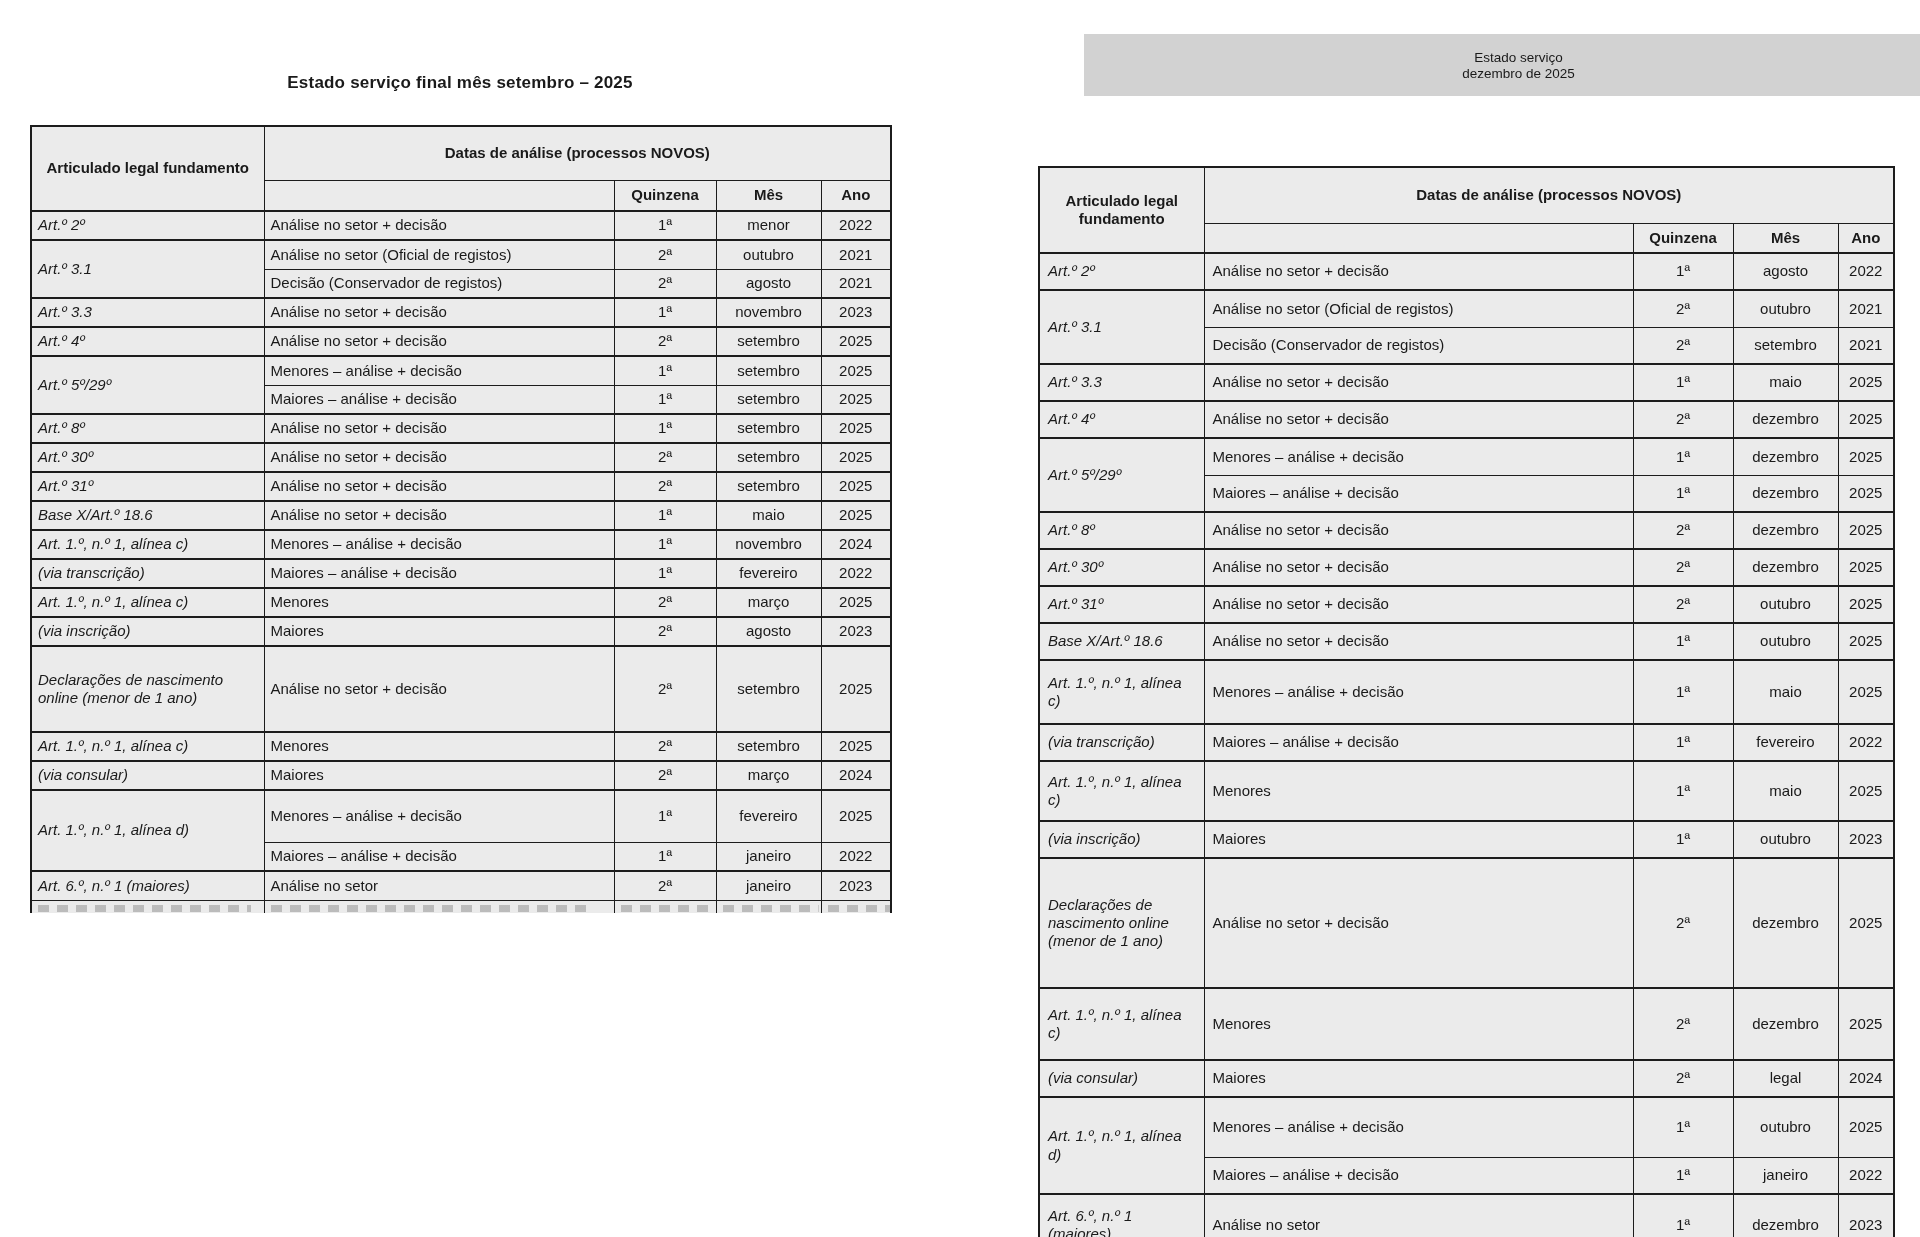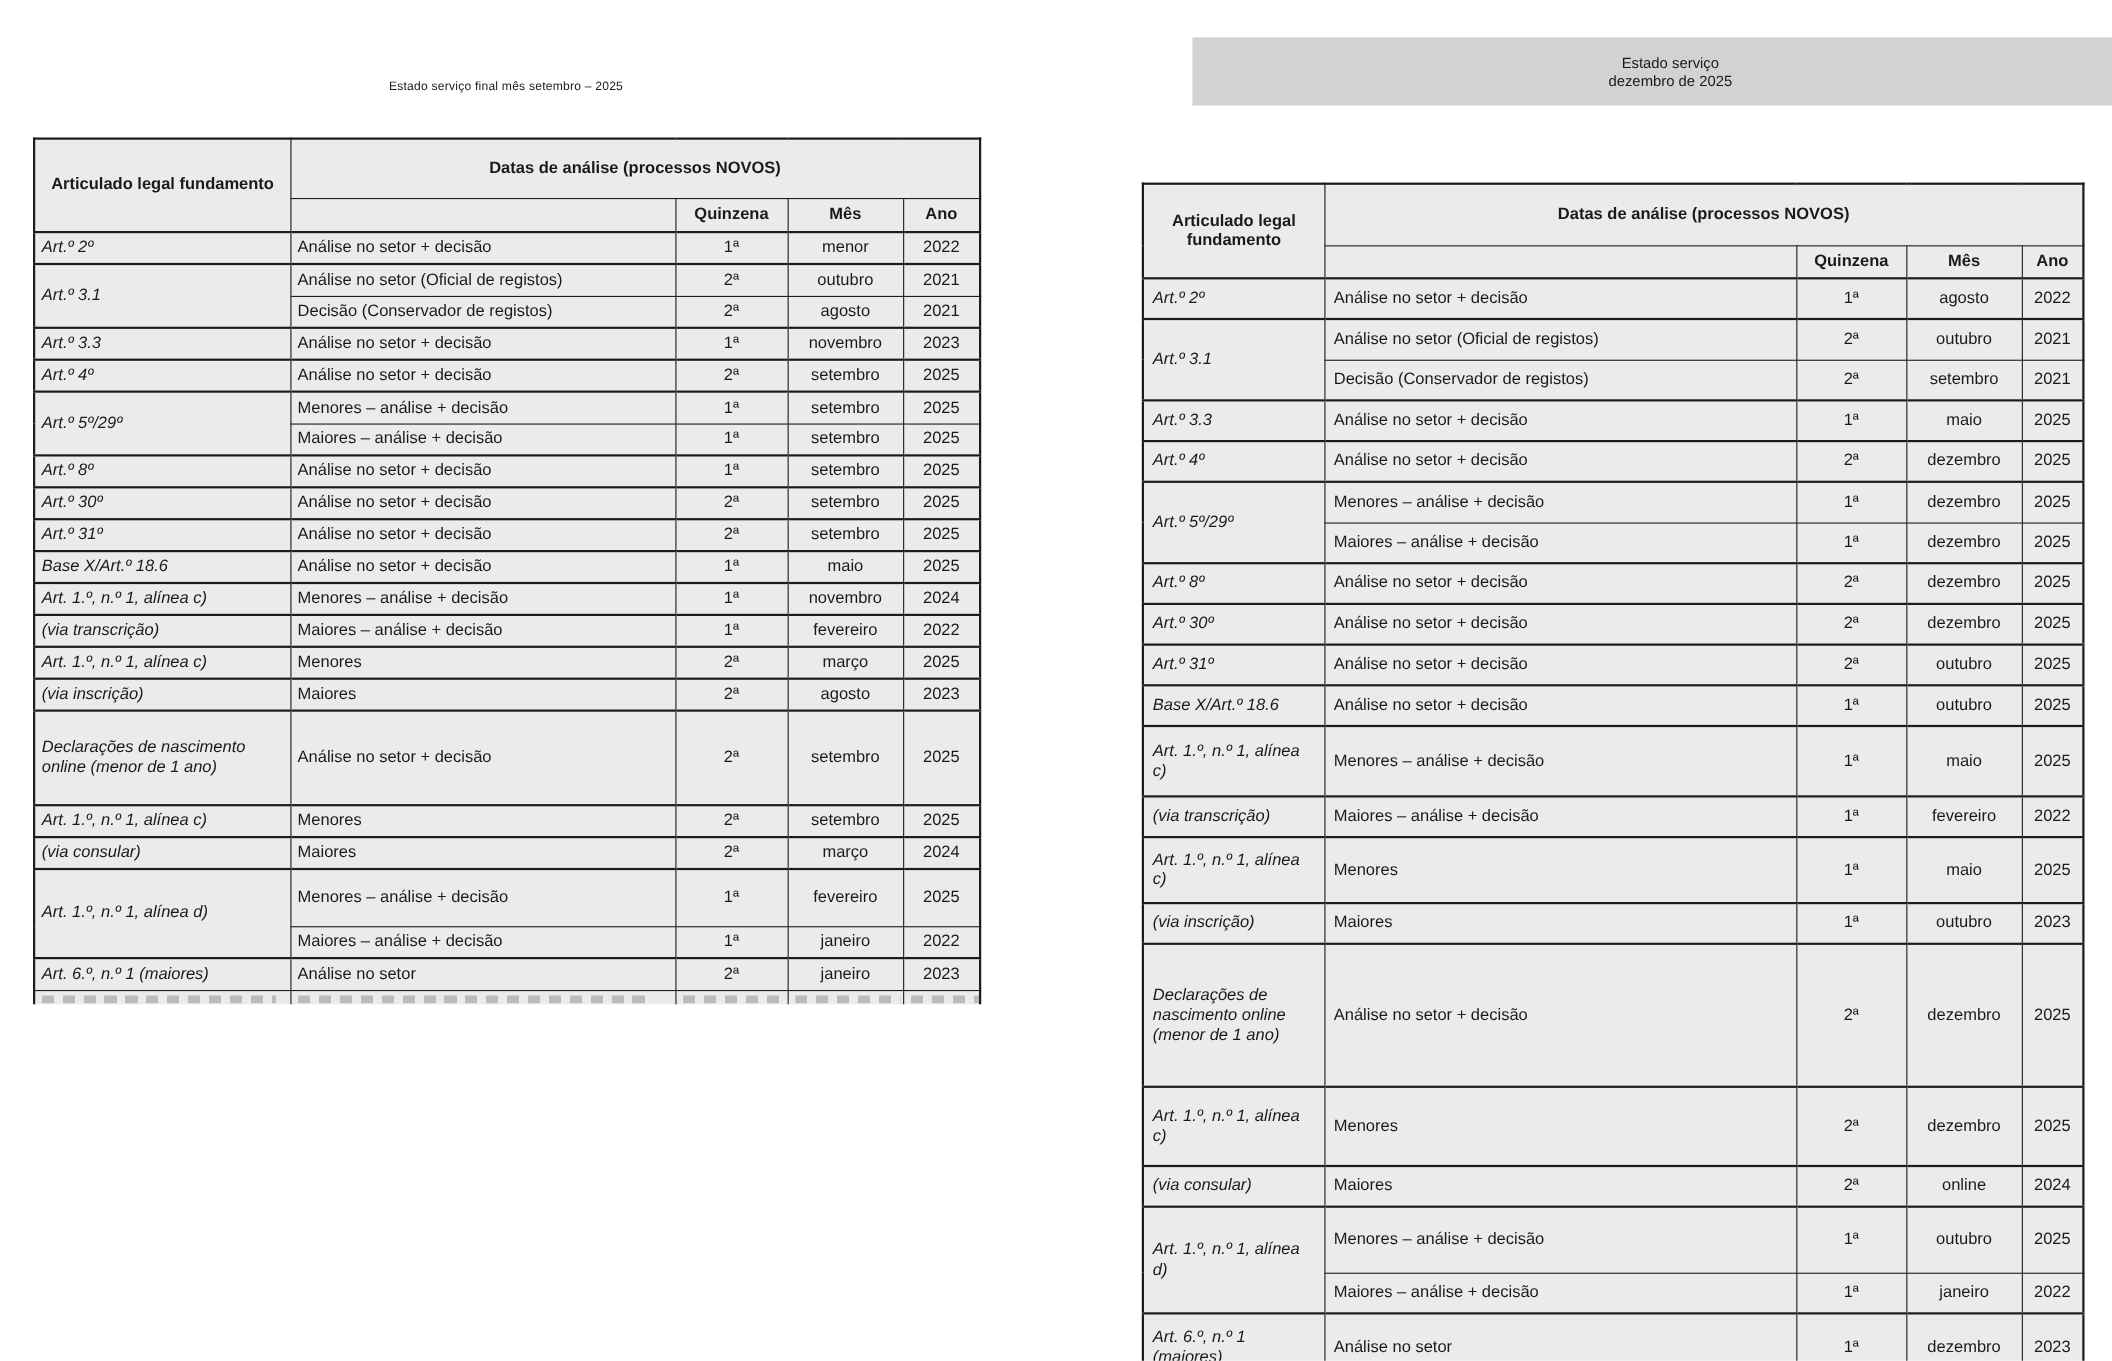--- a/index.html
+++ b/index.html
@@ -5,21 +5,21 @@
   * { margin:0; padding:0; box-sizing:border-box; }
   html,body { width:1920px; height:1237px; }
   body {
     position:relative; overflow:hidden; background:#ffffff;
     font-family:"Liberation Sans","DejaVu Sans",sans-serif;
     color:#1a1a1a;
   }
   
   .left-title {
     position:absolute; left:30px; top:73px; width:860px;
-    text-align:center; font-size:11px; font-weight:normal; letter-spacing:.2px;
+    text-align:center; font-size:17px; font-weight:bold; letter-spacing:.2px;
   }
   .tbl {
     border-collapse:collapse; table-layout:fixed; background:#ebebeb;
     border:2.5px solid #1c1c1c;
   }
   .tbl th, .tbl td {
     border:1.5px solid #1c1c1c; overflow:hidden;
     font-weight:normal; line-height:1.22; vertical-align:middle;
   }
   .tbl tr.group-start > td { border-top-width:2.5px; }
@@ -383,21 +383,21 @@
         <td class="c-label">Art. 1.º, n.º 1, alínea c)</td>
         <td class="c-desc">Menores</td>
         <td class="c-q">2ª</td>
         <td class="c-m">dezembro</td>
         <td class="c-a">2025</td>
       </tr>
       <tr class="group-start">
         <td class="c-label">(via consular)</td>
         <td class="c-desc">Maiores</td>
         <td class="c-q">2ª</td>
-        <td class="c-m">online</td>
+        <td class="c-m">legal</td>
         <td class="c-a">2024</td>
       </tr>
       <tr class="group-start" style="height: 60px;">
         <td class="c-label" rowspan="2">Art. 1.º, n.º 1, alínea d)</td>
         <td class="c-desc">Menores – análise + decisão</td>
         <td class="c-q">1ª</td>
         <td class="c-m">outubro</td>
         <td class="c-a">2025</td>
       </tr>
       <tr>

